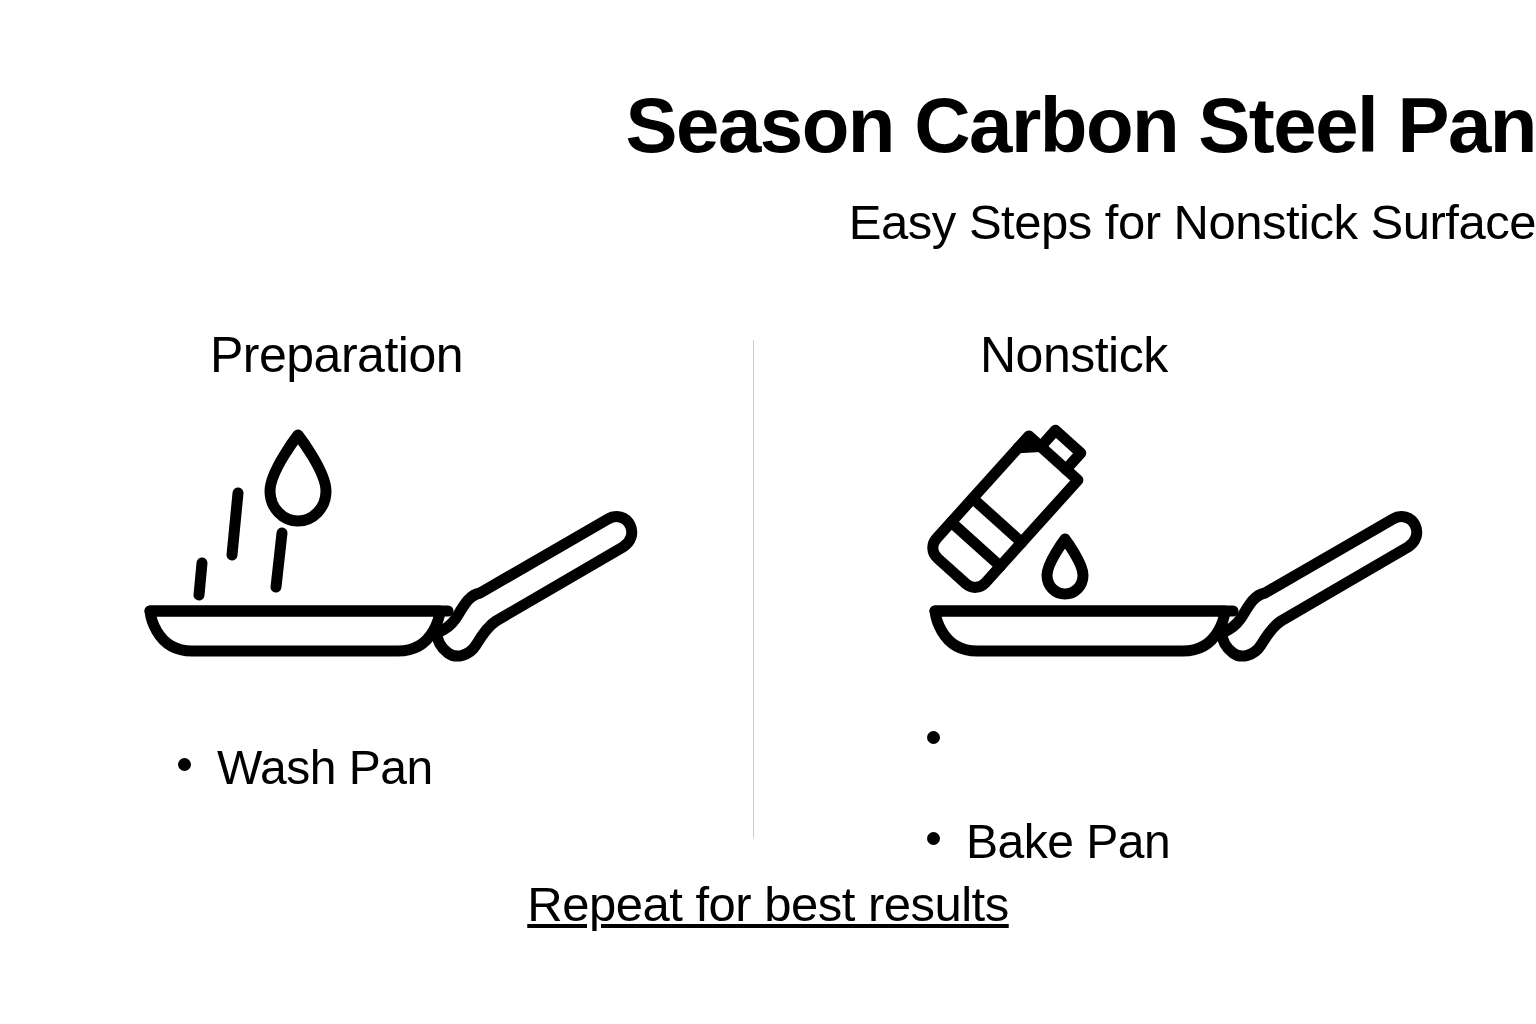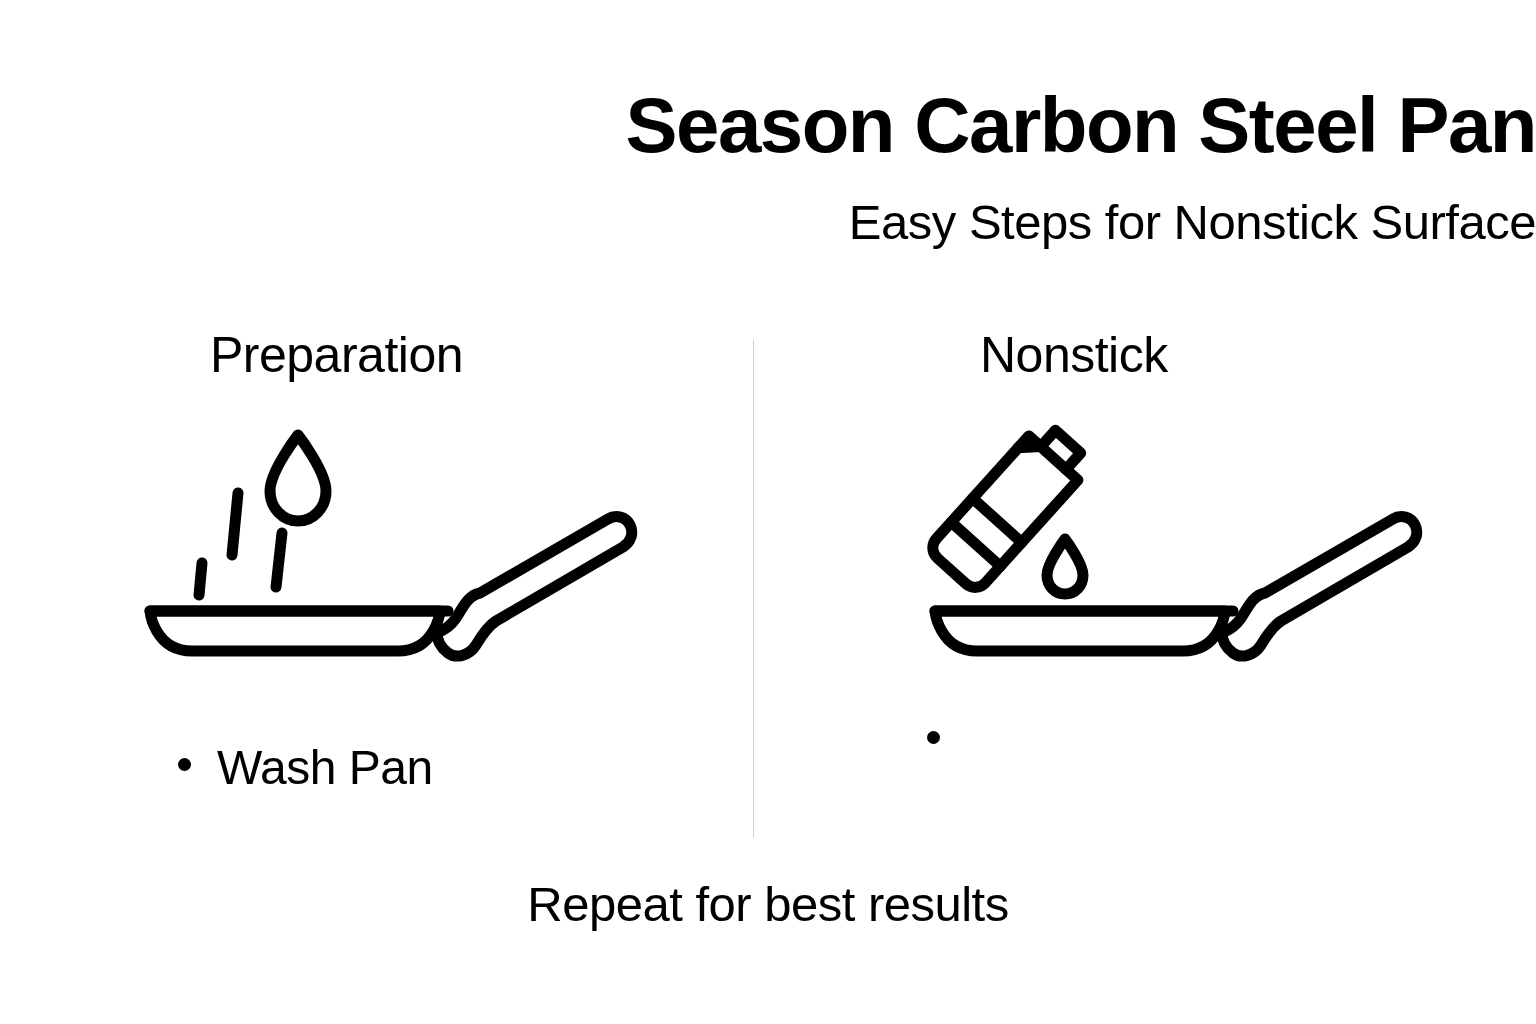--- a/index.html
+++ b/index.html
@@ -133,20 +133,21 @@
     left: 0;
     width: 1536px;
     text-align: center;
   }
   .footer-text {
     font-size: 49px;
     font-weight: 400;
     letter-spacing: -0.5px;
     line-height: 1.0;
     white-space: nowrap;
+    text-decoration: underline;
   }
 </style>
 </head>
 <body>
 
 <div class="poster">
 
   <div class="header">
     <div class="title">Season Carbon Steel Pan</div>
     <div class="subtitle">Easy Steps for Nonstick Surface</div>
@@ -215,20 +216,24 @@
         <path d="M297 218 C297 218 310 214 318 200 C325 188 330 180 340 178 L468 104
                  C476 99 486 102 490 110 C494 118 491 127 483 132 L356 206
                  C348 211 342 220 336 230 C329 241 316 244 308 238 C300 232 297 226 297 218 Z" stroke="#000000" stroke-width="11" stroke-linecap="round" stroke-linejoin="round" fill="none"></path>
       </svg>
     </div>
 
     <div class="bullets">
       <div class="bullet-row">
         <span class="bullet-dot"></span>
       </div>
+      <div class="bullet-row">
+        <span class="bullet-dot"></span>
+        <span class="bullet-text">Bake Pan</span>
+      </div>
     </div>
   </div>
 
   <div class="footer">
     <div class="footer-text">Repeat for best results</div>
   </div>
 
 </div>
 
 </body></html>

